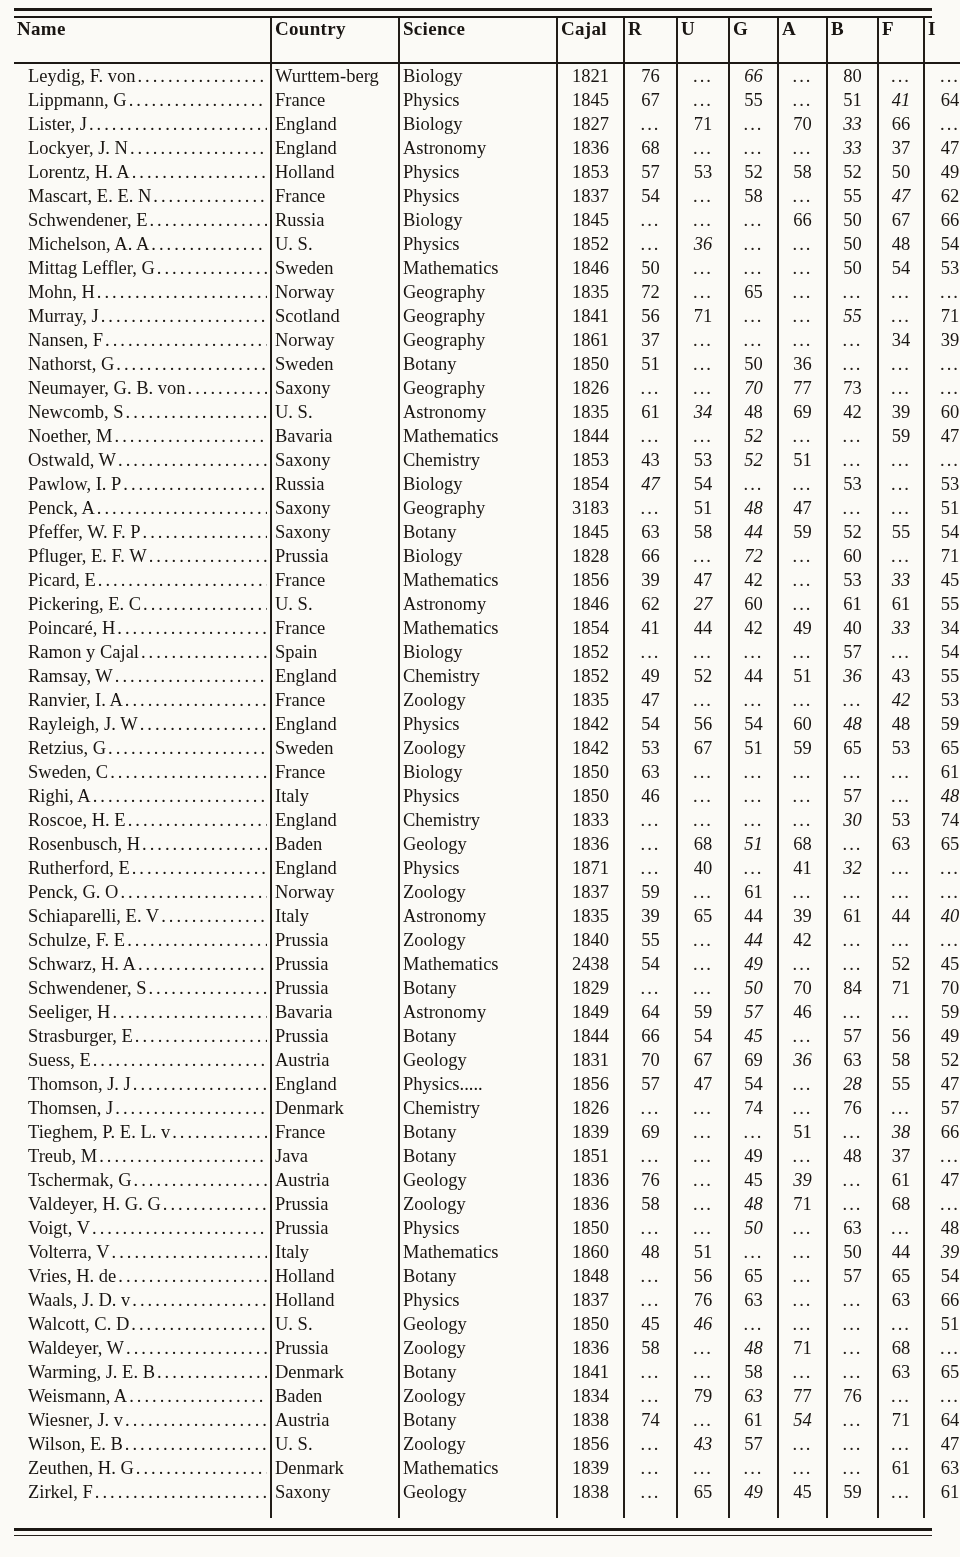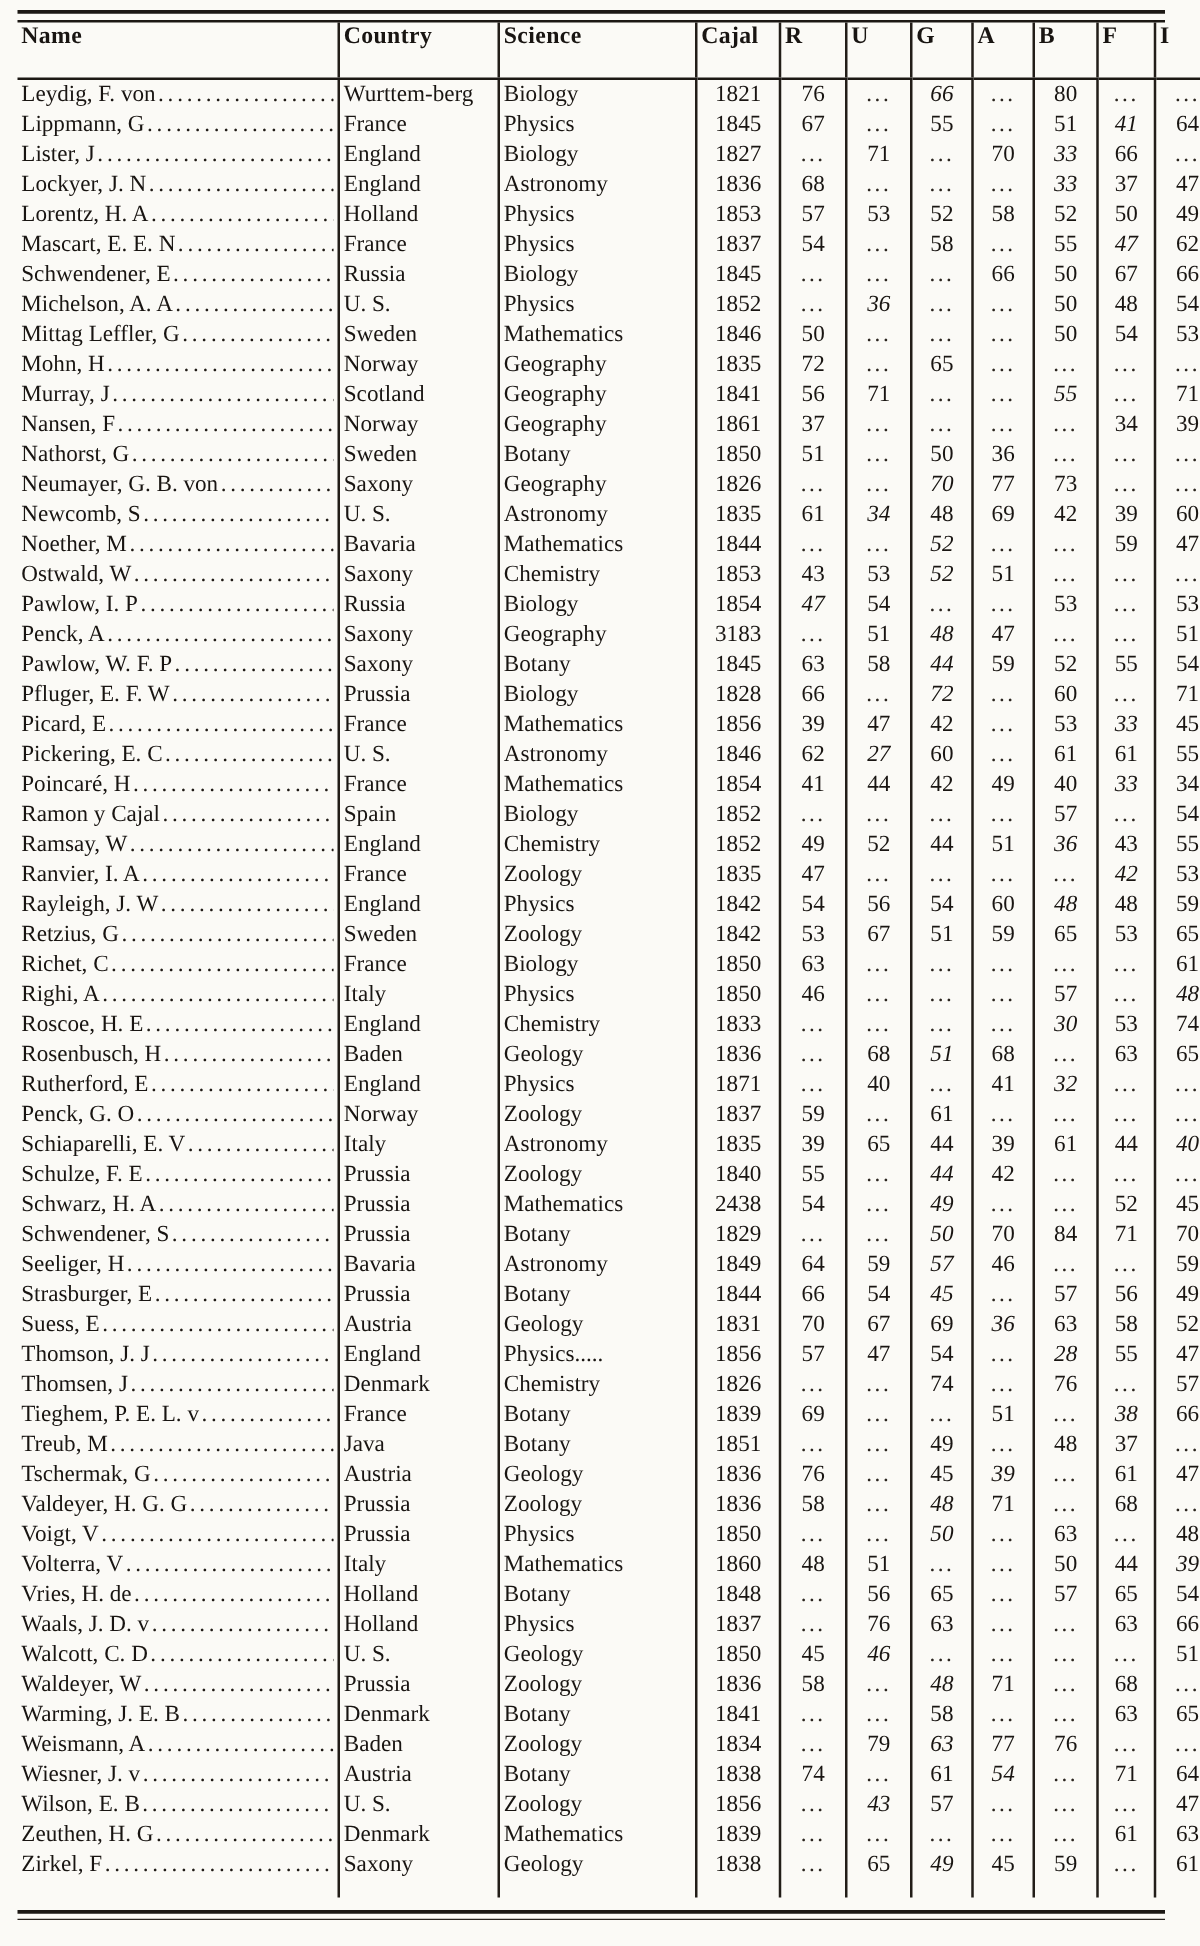--- a/index.html
+++ b/index.html
@@ -57,21 +57,21 @@
   .col6{width:41px;}  .col7{width:41px;}  .col8{width:43px;}
   .col9{width:38px;}  .col10{width:44px;}
   td.col0{padding-left:6px;}
   td.col1{white-space:normal;padding-left:5px;}
   td.col2{padding-left:5px;}
   td.col3{text-align:center;}
   td.num{text-align:center;}
   td.dots{text-align:center;letter-spacing:2px;color:#2a241e;}
   td.it{font-style:italic;}
   .nwrap{display:flex;align-items:baseline;overflow:hidden;}
-  .nm{flex:0 0 auto;}
+  .nm{flex:0 0 auto;margin-left:11px;}
   .leader{
     flex:1 1 auto;overflow:hidden;white-space:nowrap;
     letter-spacing:3px;margin-left:2px;color:#1f1a15;
   }
   .leader::after{content:"......................................................";}
 </style>
 </head>
 <body>
 
 <div class="sheet">
@@ -431,21 +431,21 @@
           <td class="col5 num">51</td>
           <td class="col6 num it">48</td>
           <td class="col7 num">47</td>
           <td class="col8 num dots">...</td>
           <td class="col9 num dots">...</td>
           <td class="col10 num">51</td>
         </tr>
         <tr>
           <td class="col0">
             <div class="nwrap">
-              <span class="nm">Pawlow, W. F. P</span>
+              <span class="nm">Pfeffer, W. F. P</span>
               <span class="leader"></span>
             </div>
           </td>
           <td class="col1">Saxony</td>
           <td class="col2">Botany</td>
           <td class="col3">1845</td>
           <td class="col4 num">63</td>
           <td class="col5 num">58</td>
           <td class="col6 num it">44</td>
           <td class="col7 num">59</td>
@@ -611,21 +611,21 @@
           <td class="col5 num">67</td>
           <td class="col6 num">51</td>
           <td class="col7 num">59</td>
           <td class="col8 num">65</td>
           <td class="col9 num">53</td>
           <td class="col10 num">65</td>
         </tr>
         <tr>
           <td class="col0">
             <div class="nwrap">
-              <span class="nm">Richet, C</span>
+              <span class="nm">Sweden, C</span>
               <span class="leader"></span>
             </div>
           </td>
           <td class="col1">France</td>
           <td class="col2">Biology</td>
           <td class="col3">1850</td>
           <td class="col4 num">63</td>
           <td class="col5 num dots">...</td>
           <td class="col6 num dots">...</td>
           <td class="col7 num dots">...</td>

